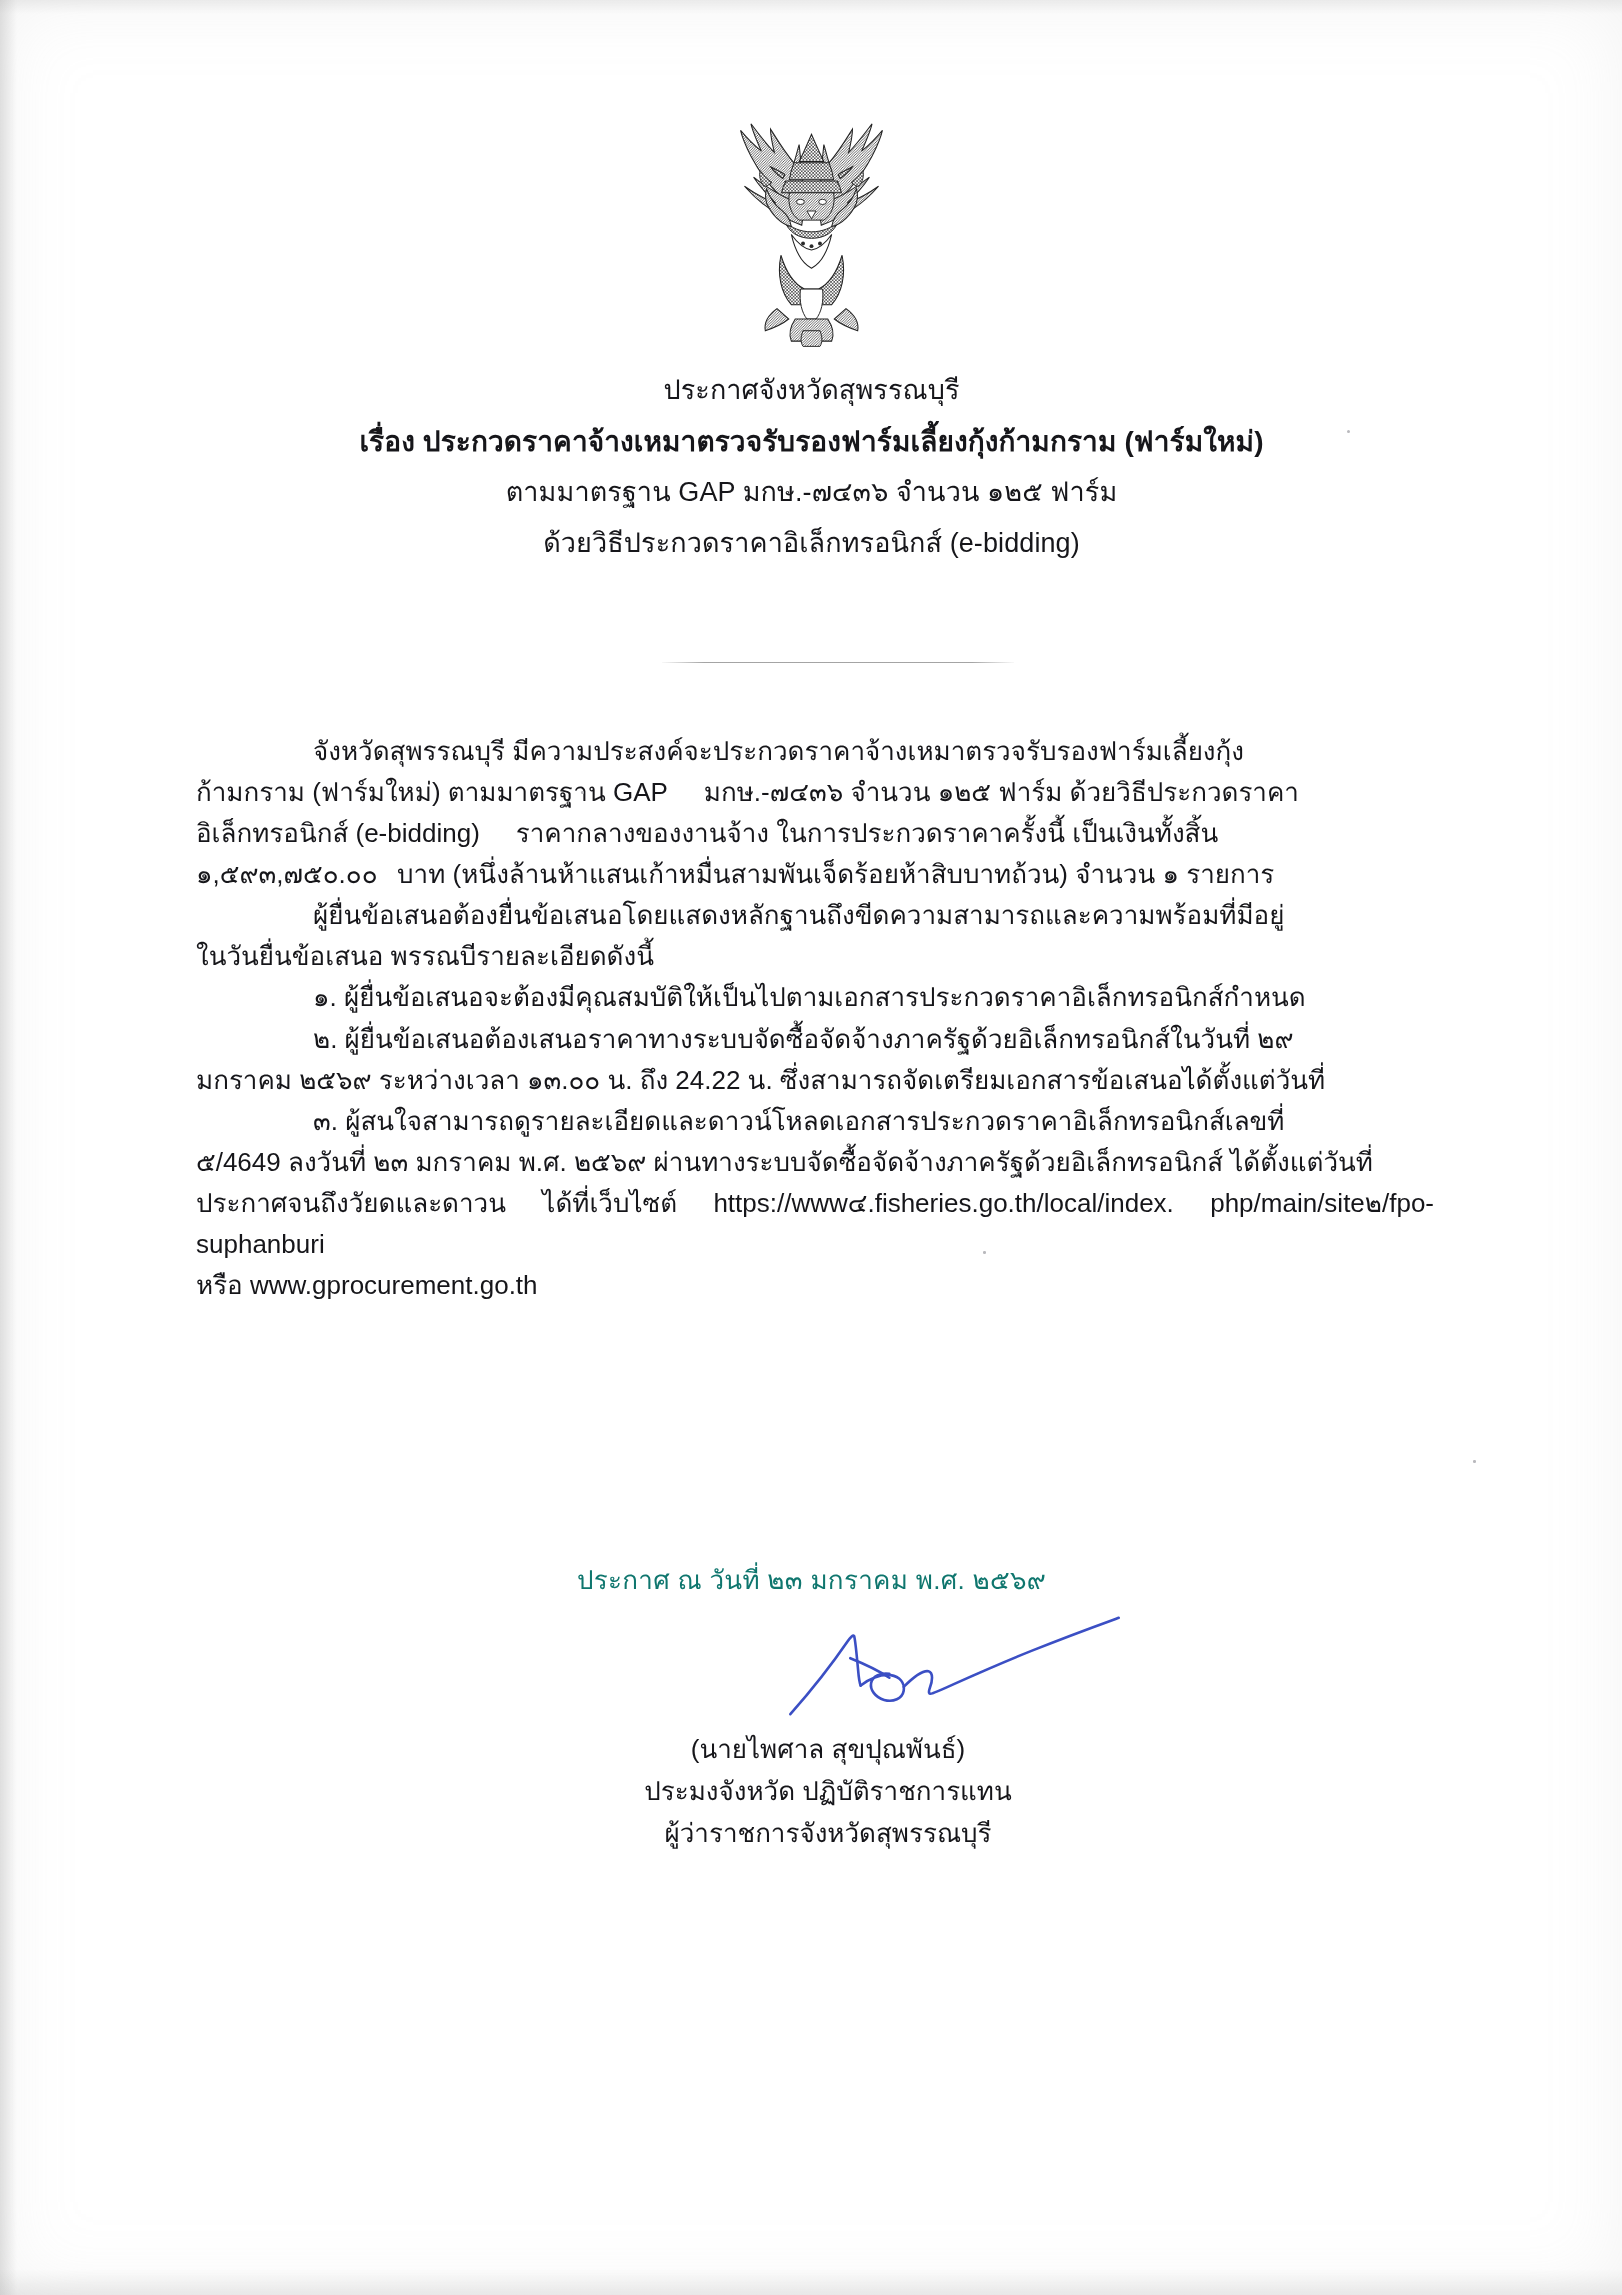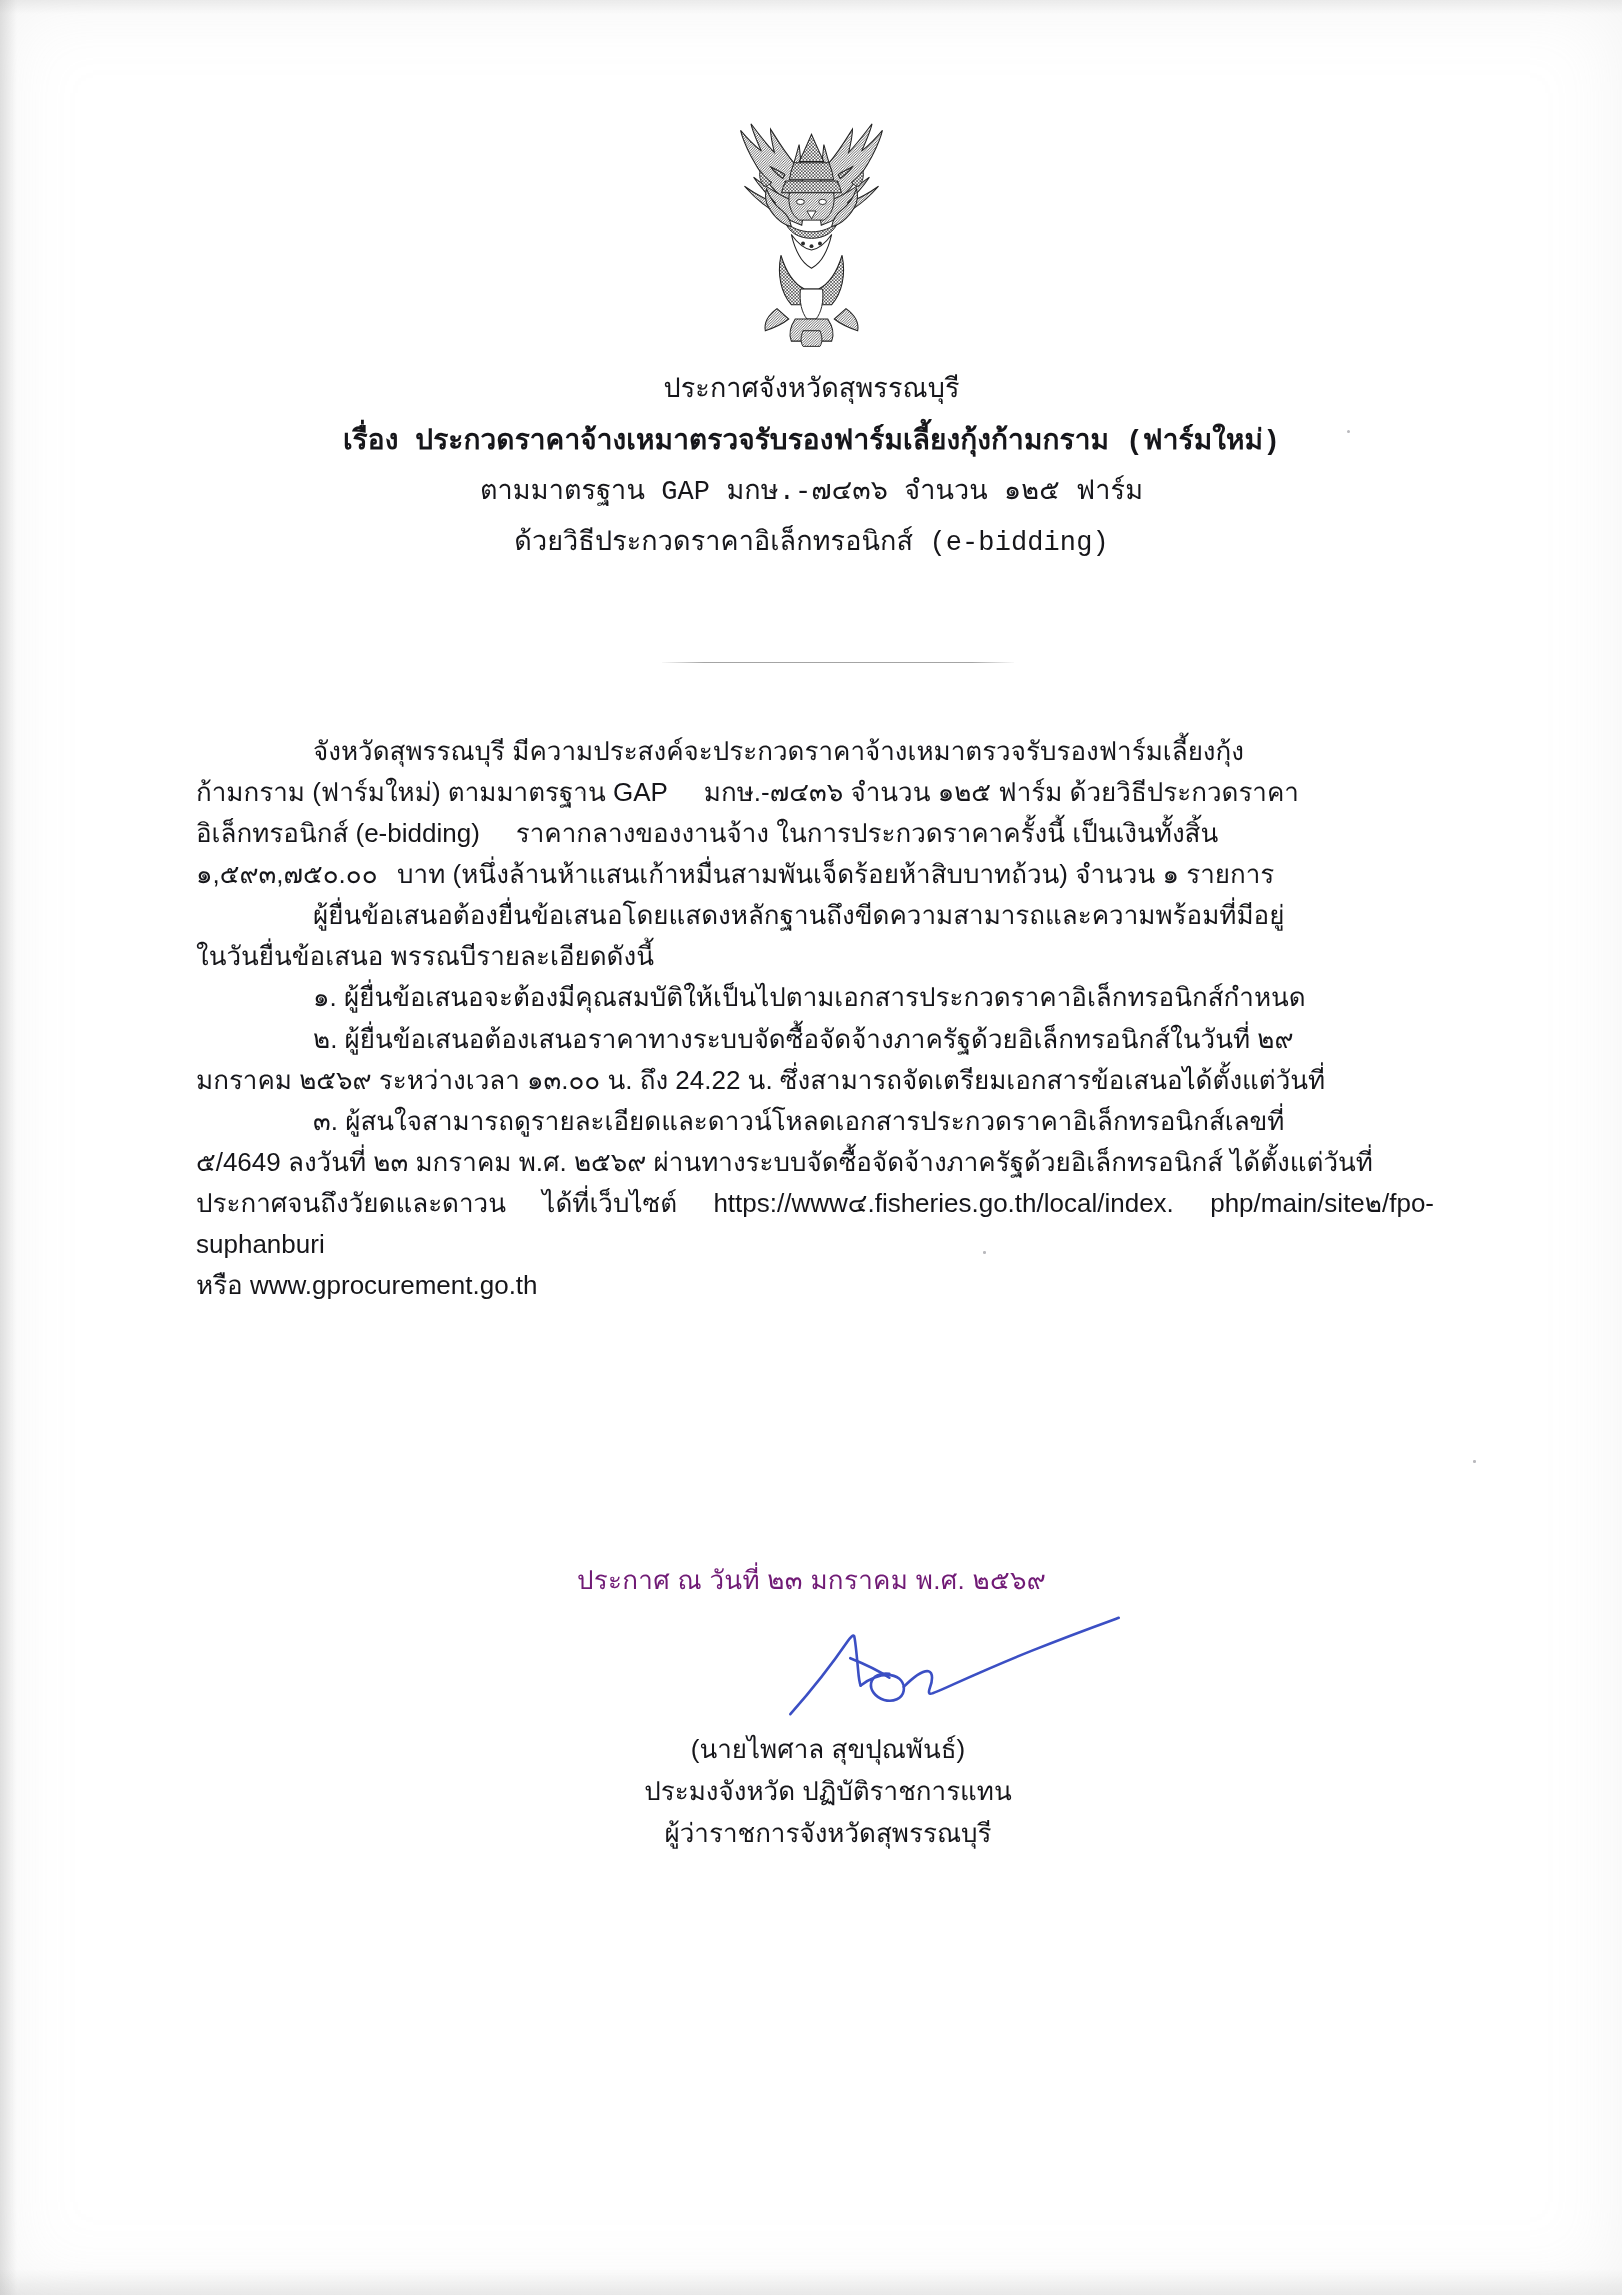--- a/index.html
+++ b/index.html
@@ -64,21 +64,20 @@
     top: 377px;
     width: 100%;
     text-align: center;
   }
   .header .line {
     font-size: 27px;
     line-height: 1.0;
     letter-spacing: 0.1px;
     margin-bottom: 23.5px;
     color: #16161a;
-    font-family: Liberation Mono, monospace;
   }
   .header .line.l1 { font-size: 27px; }
   .header .line.l2 { font-size: 28px; font-weight: 600; }
   .header .line.l3 { font-size: 27px; }
   .header .line.l4 { font-size: 27px; margin-bottom: 0; }
 
   .rule {
     position: absolute;
     left: 662px;
     top: 662px;
@@ -111,21 +110,21 @@
   .gap-mid { display: inline-block; width: 19.6px; }
 
   
   .announce-date {
     position: absolute;
     left: 0;
     top: 1559px;
     width: 100%;
     text-align: center;
     font-size: 26px;
-    color: #701a75;
+    color: #0f766e;
     letter-spacing: 0.3px;
   }
   .signature {
     position: absolute;
     left: 785px;
     top: 1610px;
     width: 339px;
     height: 114px;
     pointer-events: none;
   }

